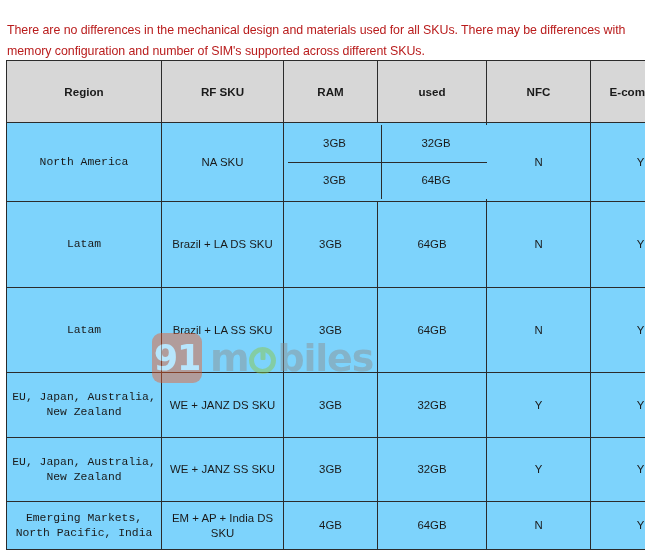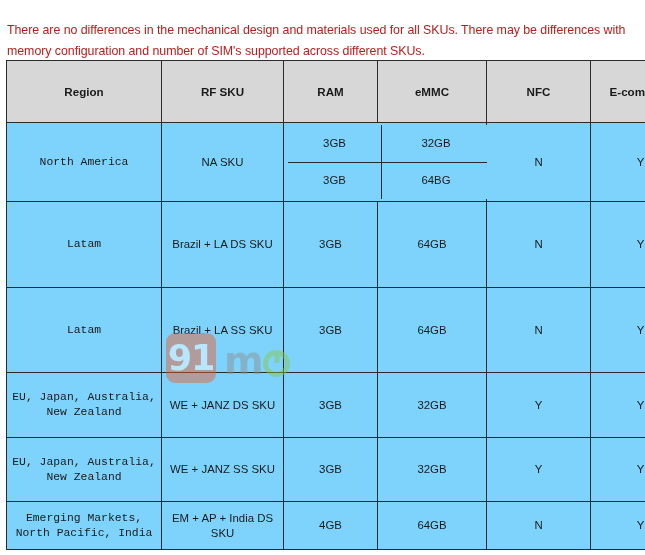--- a/index.html
+++ b/index.html
@@ -99,28 +99,28 @@
     height: 50%;
     font-size: 11.4px;
   }
   table.split tr:first-child td { border-bottom: 1.3px solid #2b2b2b; }
   table.split td:first-child { border-left: none; }
   table.split td:last-child { border-right: none; }
 
   
   #watermark {
     position: absolute;
-    left: 166px;
+    left: 152px;
     top: 333px;
     width: 330px;
     height: 50px;
     pointer-events: none;
     opacity: 0.45;
     display: flex;
-    align-items: flex-end;
+    align-items: center;
   }
   #watermark .wm-badge {
     width: 50px;
     height: 50px;
     border-radius: 9px;
     background: #f05a28;
     color: #ffffff;
     font-size: 35px;
     font-weight: bold;
     display: flex;
@@ -167,21 +167,21 @@
 
 <p id="intro-paragraph">There are no differences in the mechanical design and materials used for all SKUs. There may be differences with memory configuration and number of SIM's supported across different SKUs.</p>
 
 <div id="sku-table-wrap">
   <table class="sku-table">
     <thead>
       <tr>
         <th class="region-head" style="width:146px">Region</th>
         <th style="width:113px">RF SKU</th>
         <th style="width:85px">RAM</th>
-        <th style="width:100px">eMMC</th>
+        <th style="width:100px">used</th>
         <th style="width:95px">NFC</th>
         <th style="width:91px">E-compass</th>
       </tr>
     </thead>
     <tbody>
 
       <tr style="height:79px">
         <td class="region-cell">North America</td>
         <td>NA SKU</td>
         <td class="split-host" colspan="2">
@@ -249,14 +249,15 @@
 
     </tbody>
   </table>
 </div>
 
 <div id="watermark">
   <div class="wm-badge">91</div>
   <div class="wm-text">
     <span>m</span>
     <span class="wm-o"></span>
+    <span>biles</span>
   </div>
 </div>
 
 </body></html>

